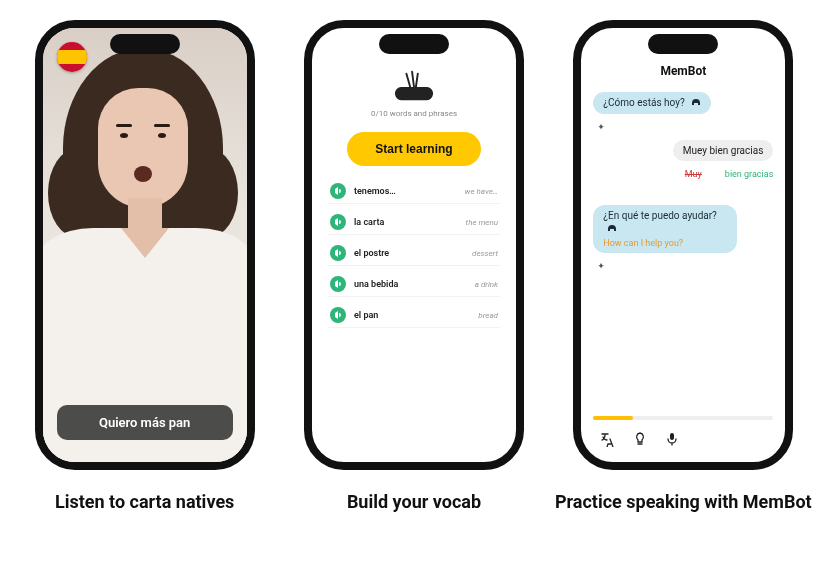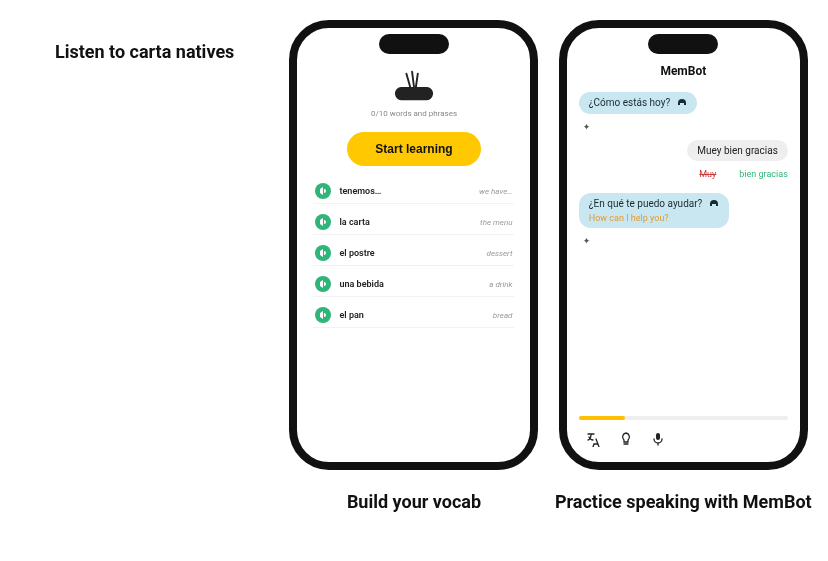--- a/index.html
+++ b/index.html
@@ -13,21 +13,21 @@
     align-items: flex-start;
     padding: 20px 10px;
   }
   .col {
     display: flex;
     flex-direction: column;
     align-items: center;
     width: 260px;
   }
   .phone {
-    width: 249px;
+    width: 220px;
     height: 450px;
     border: 8px solid #111;
     border-radius: 40px;
     position: relative;
     overflow: hidden;
     background: #fff;
   }
   .notch {
     position: absolute;
     top: 6px;
@@ -162,20 +162,44 @@
   .progress { height:4px; background:#eee; border-radius:2px; margin-top:6px; position:relative;}
   .progress-fill { position:absolute; left:0; top:0; bottom:0; width:22%; background:#ffbf00; border-radius:2px;}
   .chat-toolbar { display:flex; gap:14px; padding:10px 6px 4px; }
   .tool { width:18px; height:18px; display:flex; align-items:center; justify-content:center; color:#222;}
   .tool svg { width:16px; height:16px; }
 </style>
 </head>
 <body>
 
 <div class="col">
+  <div class="phone">
+    <div class="notch"></div>
+    <div class="p1-screen">
+      <div class="flag">
+        <svg viewBox="0 0 30 30">
+            <rect width="30" height="30" fill="#c8102e"></rect>
+            <rect y="8" width="30" height="14" fill="#ffc400"></rect>
+          </svg>
+      </div>
+      <div class="person">
+        <div class="hair"></div>
+        <div class="face">
+          <div class="brow l"></div>
+            <div class="brow r"></div>
+          <div class="eye l"></div>
+            <div class="eye r"></div>
+          <div class="mouth"></div>
+        </div>
+        <div class="neck"></div>
+        <div class="shirt"></div>
+      </div>
+      <div class="subtitle-bar">Quiero más pan</div>
+    </div>
+  </div>
   <div class="caption">Listen to carta natives</div>
 </div>
 
 <div class="col">
   <div class="phone">
     <div class="notch"></div>
     <div class="p2-screen">
       <div class="lesson-icon">
         <svg viewBox="0 0 40 40">
             <path d="M6 20 h28 a2 2 0 0 1 -2 14 h-24 a2 2 0 0 1 -2 -14 z" fill="#222"></path>
@@ -248,21 +272,21 @@
                 <path d="M1 6a4 4 0 0 1 8 0v2h-2V6H3v2H1z" fill="#1a2a33"></path>
               </svg></span>
         </div>
         <div class="flag-tiny">✦</div>
         <div class="bubble user">
           <span>Muey bien gracias</span>
         </div>
         <div class="correction">
           <span class="wrong">Muy</span><span class="right">bien gracias</span>
         </div>
-        <div class="bubble bot" style="margin-top:6px;">
+        <div class="bubble bot" style="margin-top:18px;">
           <span>¿En qué te puedo ayudar?</span>
           <span class="audio-ic"><svg width="10" height="10" viewBox="0 0 10 10">
                 <path d="M1 6a4 4 0 0 1 8 0v2h-2V6H3v2H1z" fill="#1a2a33"></path>
               </svg></span>
           <div class="translation">How can I help you?</div>
         </div>
         <div class="flag-tiny">✦</div>
       </div>
       <div class="progress">
         <div class="progress-fill"></div>

